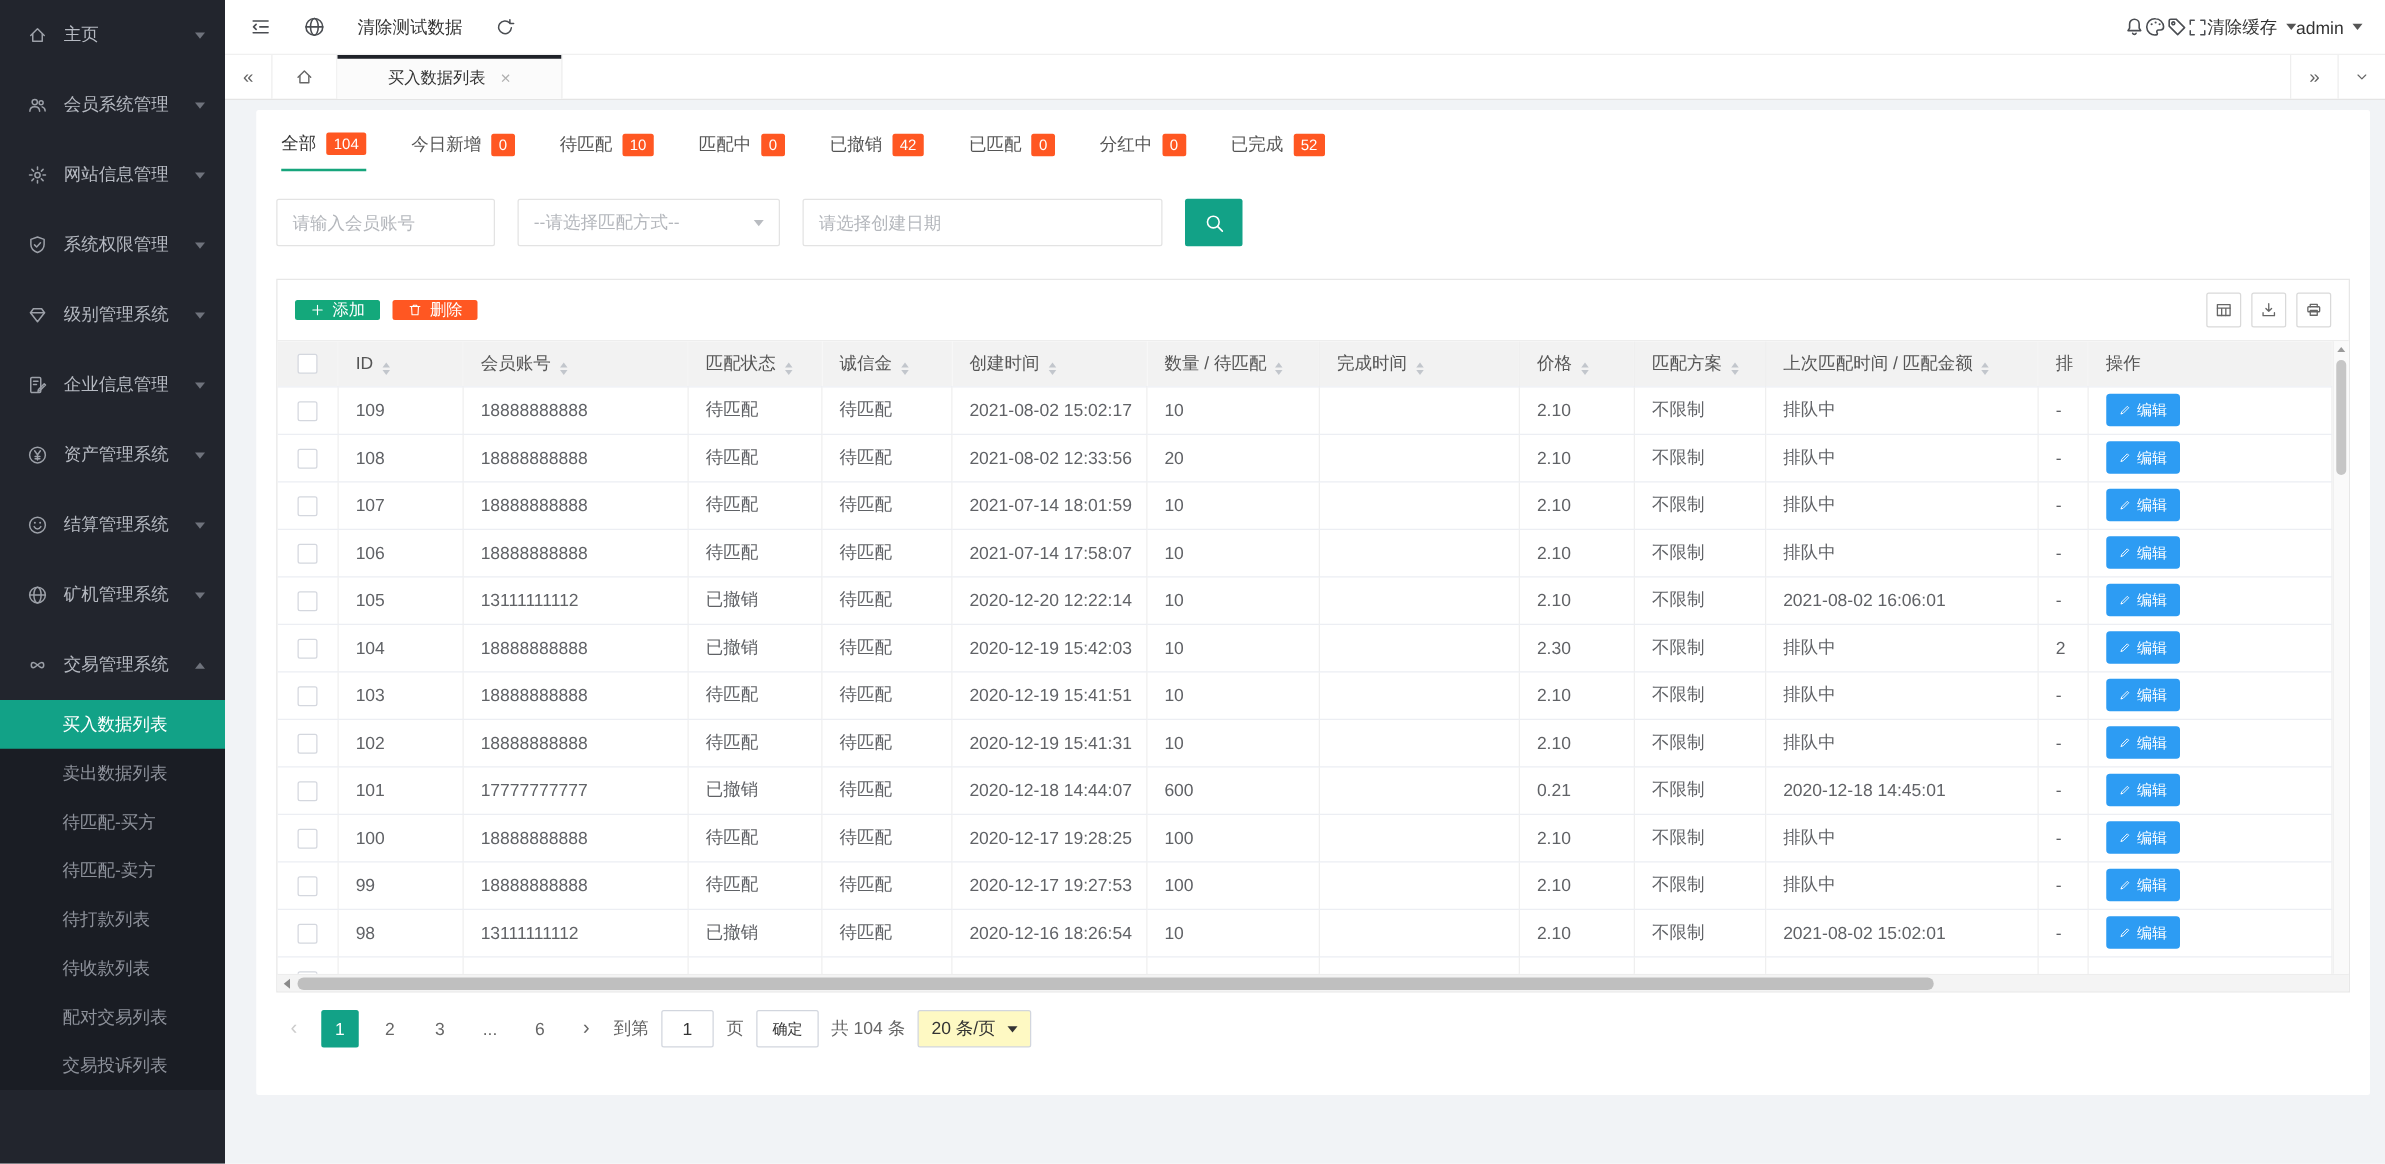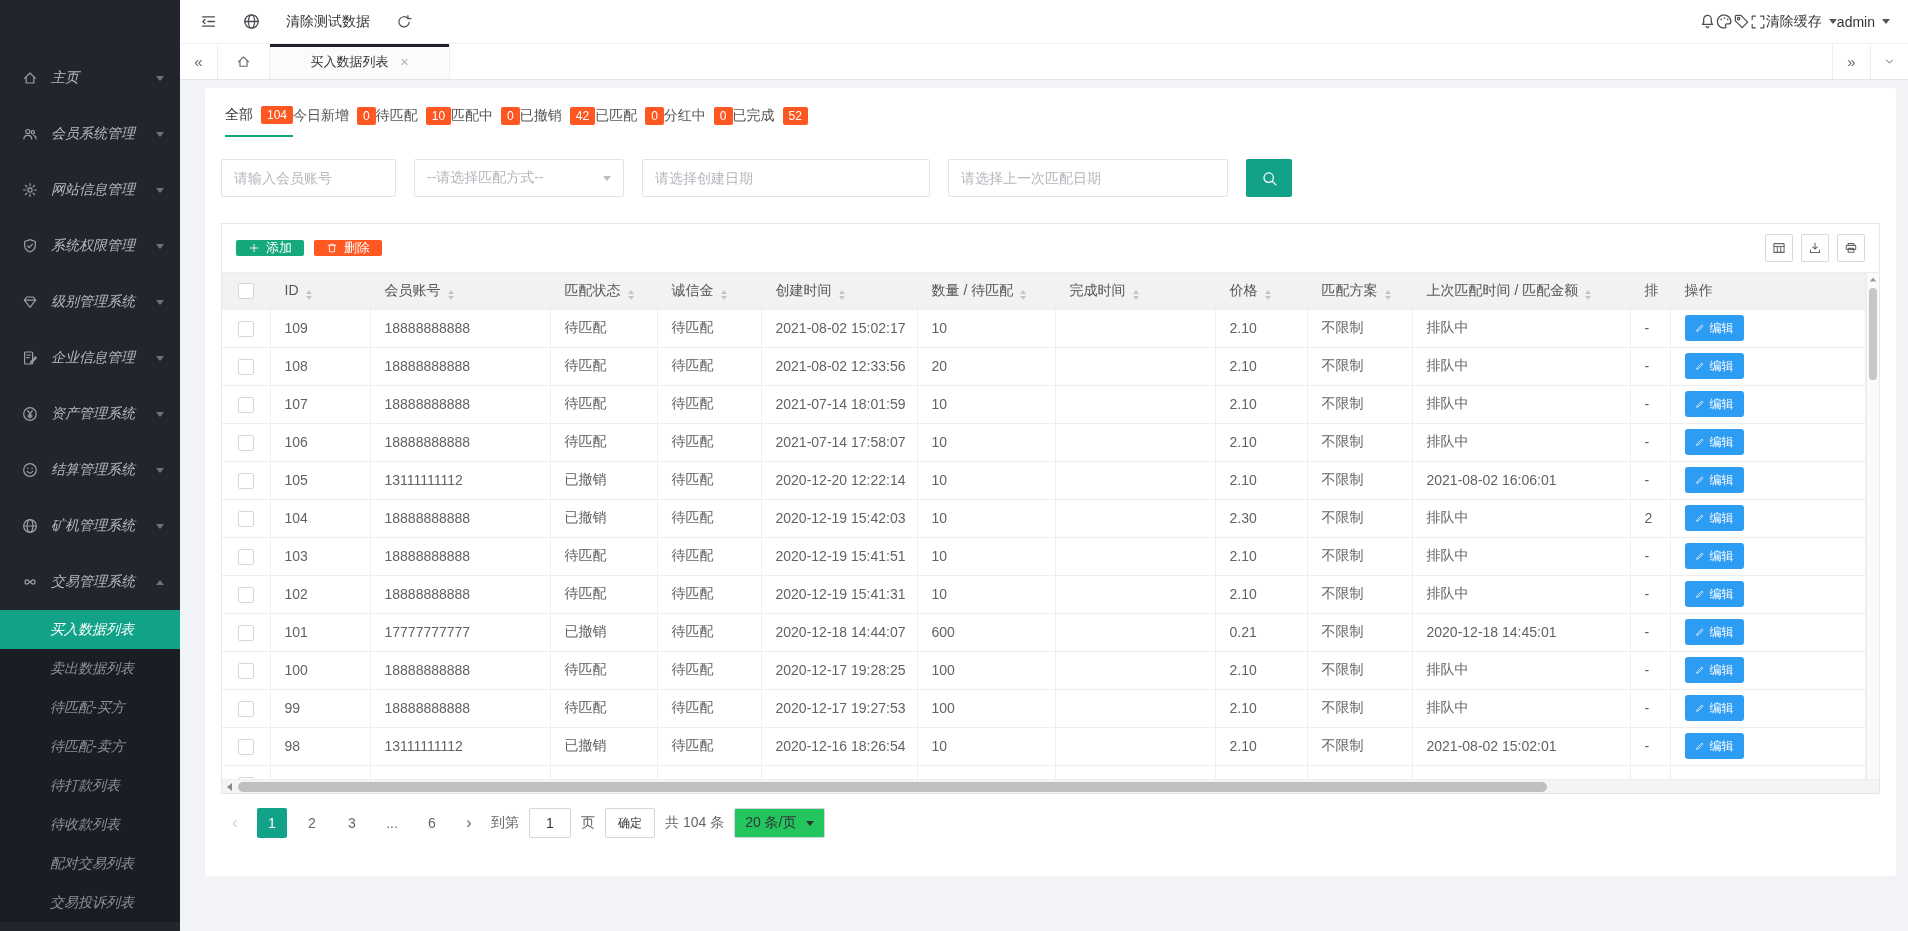--- a/index.html
+++ b/index.html
@@ -7,21 +7,21 @@
     --sb-bg:#22252d; --sb-sub:#1a1d24; --border:#e7e7e7;
     --txt:#333; --txt2:#606266; --ph:#b4b7bc;
   }
   *{box-sizing:border-box; margin:0; padding:0;}
   html,body{width:1908px;height:931px;overflow:hidden;}
   body{font-family:"Liberation Sans","DejaVu Sans",sans-serif;font-size:14px;color:var(--txt);background:#f1f3f6;}
   .app{display:flex;width:100%;height:100%;}
 
   
   .sidebar{width:180px;height:100%;background:var(--sb-bg);flex:none;overflow:hidden;}
-  #side-nav{padding-top:50px;font-style:italic;}
+  #side-nav{}
   .side-item{display:flex;align-items:center;height:56px;padding:0 16px 0 22px;cursor:pointer;color:#9ca0a8;}
   .side-item .s-label{margin-left:13px;color:#b6bac2;}
   .side-item .s-caret{margin-left:auto;color:#6f737c;}
   .submenu{background:var(--sb-sub);}
   .sub-item{height:39px;line-height:39px;padding-left:50px;color:#8e929b;cursor:pointer;white-space:nowrap;}
   .sub-item.active{background:var(--teal);color:#fff;}
 
   
   .cdn{width:0;height:0;border-left:4px solid transparent;border-right:4px solid transparent;border-top:5px solid currentColor;display:inline-block;}
   .cup{width:0;height:0;border-left:4px solid transparent;border-right:4px solid transparent;border-bottom:5px solid currentColor;display:inline-block;}
@@ -43,21 +43,21 @@
   .tab-home{width:52px;display:flex;align-items:center;justify-content:center;color:#666;border-right:1px solid #eee;cursor:pointer;}
   .tab-active{width:180px;display:flex;align-items:center;justify-content:center;gap:12px;position:relative;border-right:1px solid #eee;background:#fbfbfb;color:#333;font-size:13px;cursor:pointer;}
   .tab-active::before{content:"";position:absolute;top:0;left:0;right:0;height:3px;background:#1f2229;}
   .tab-close{color:#b0b0b0;font-size:14px;cursor:pointer;}
   .tab-spacer{flex:1;}
 
   .content{flex:1;padding:8px 12px 0 25px;overflow:hidden;}
   .panel{background:#fff;height:788px;padding:14px 16px;border-radius:2px;overflow:hidden;}
 
   
-  .filters{list-style:none;display:flex;padding:4px 4px 0;}
+  .filters{list-style:none;display:flex;gap:36px;padding:4px 4px 0;}
   .filters li{display:flex;align-items:center;gap:8px;padding-bottom:11px;cursor:pointer;color:#555;}
   .filters li.active{border-bottom:2px solid #17a57c;color:#333;}
   .f-badge{background:var(--orange);color:#fff;font-size:12px;height:18px;line-height:18px;padding:0 6px;border-radius:2px;}
 
   
   .search-row{margin-top:22px;display:flex;align-items:center;gap:18px;}
   .search-row input[type=text]{height:38px;border:1px solid #e3e3e3;border-radius:2px;padding:16px 12px;font-size:14px;color:#333;font-family:inherit;outline:none;}
   .search-row input::placeholder{color:var(--ph);}
   .in-account{width:175px;}
   .in-created{width:288px;}
@@ -98,21 +98,21 @@
 
   
   .pagination{margin-top:14px;display:flex;align-items:center;gap:10px;color:#666;padding-left:2px;}
   .pg-ctrl{min-width:24px;text-align:center;font-size:16px;cursor:pointer;}
   .pg-ctrl.disabled{color:#ccc;}
   .pg-num{min-width:30px;height:30px;line-height:30px;text-align:center;border-radius:2px;cursor:pointer;}
   .pg-num.active{background:var(--teal);color:#fff;}
   .pg-dots{cursor:default;}
   .pg-goto-input{width:42px;height:30px;border:1px solid #d2d6de;border-radius:2px;text-align:center;font-size:14px;color:#333;outline:none;font-family:inherit;}
   .pg-confirm{height:30px;padding:0 12px;border:1px solid #d2d6de;border-radius:2px;background:#fff;color:#333;cursor:pointer;font-size:12px;font-family:inherit;}
-  .pg-size{height:30px;border:1px solid #d2d6de;border-radius:2px;padding:0 10px;display:flex;align-items:center;gap:9px;color:#333;cursor:pointer;background:#22c55e;}
+  .pg-size{height:30px;border:1px solid #d2d6de;border-radius:2px;padding:0 10px;display:flex;align-items:center;gap:9px;color:#333;cursor:pointer;background:#fef9c3;}
   .pg-size .cdn{color:#333;}
   .icon{display:inline-flex;align-items:center;justify-content:center;}
 </style>
 </head>
 <body>
 
 <div class="app">
 
   <aside class="sidebar">
     <nav id="side-nav">
@@ -357,21 +357,20 @@
             </li>
           </ul>
 
         <div class="search-row">
           <input type="text" class="in-account" placeholder="请输入会员账号" style="">
           <div class="select-box">
             <span>--请选择匹配方式--</span>
             <span class="cdn"></span>
           </div>
           <input type="text" class="in-created" placeholder="请选择创建日期" style="">
-          <input type="text" class="in-last" placeholder="请选择上一次匹配日期" style="">
           <button class="search-btn">
               <span class="icon" id="ico-search">
                 <svg viewBox="0 0 16 16" width="17" height="17" fill="none" stroke="currentColor" stroke-width="1.2" stroke-linecap="round" stroke-linejoin="round">
                   <circle cx="7.2" cy="7.2" r="4.4"></circle>
                   <path d="M10.6 10.6 14 14"></path>
                 </svg>
               </span>
             </button>
         </div>
 

